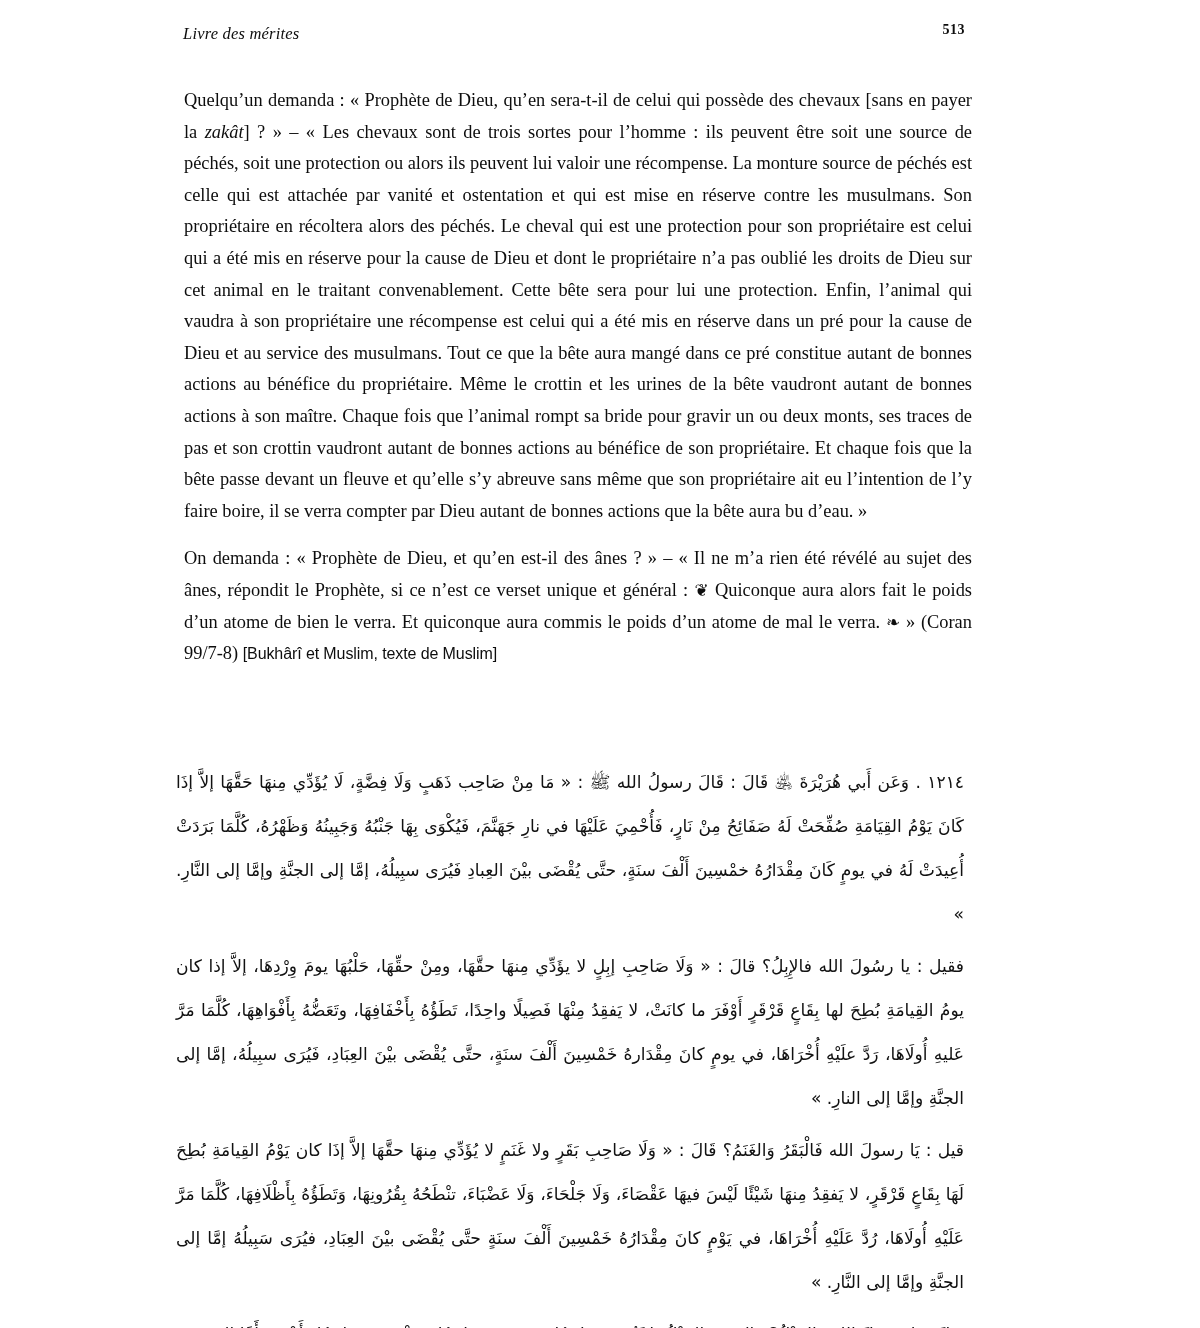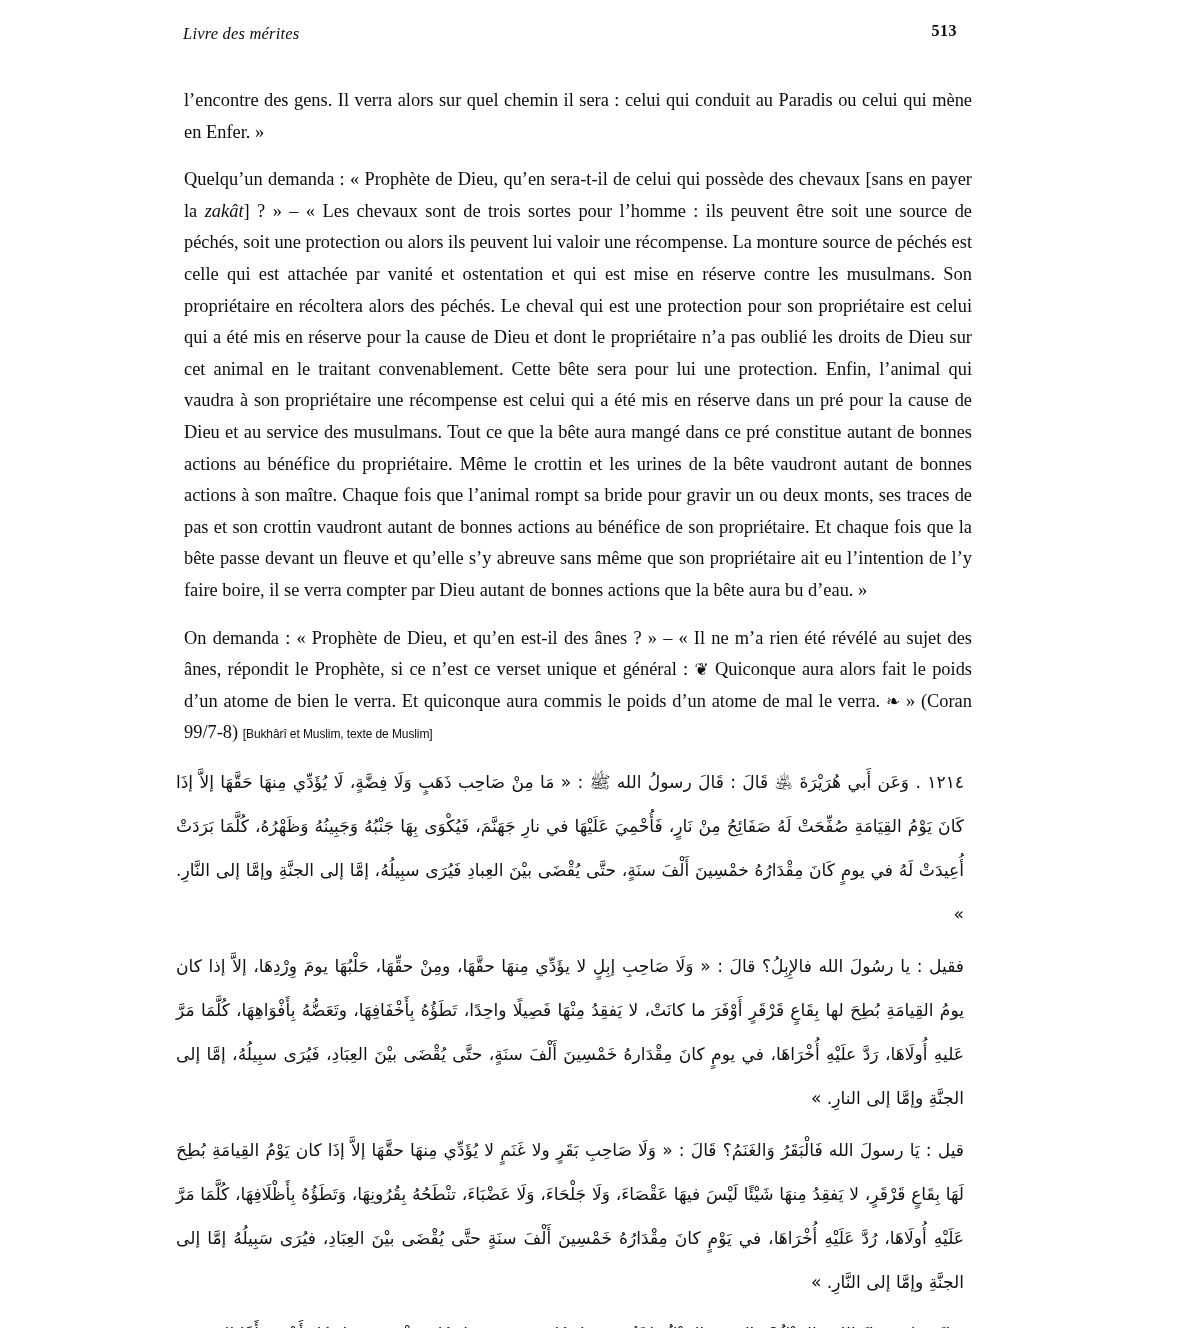--- a/index.html
+++ b/index.html
@@ -32,23 +32,23 @@
     position: absolute;
     left: 0;
     top: 0;
     font-style: italic;
     font-size: 16.5px;
     letter-spacing: .2px;
     white-space: nowrap;
   }
   .runhead .folio {
     position: absolute;
-    right: 16px;
+    right: 8px;
     top: -2px;
-    font-size: 16px;
+    font-size: 14px;
     font-weight: 600;
     letter-spacing: .5px;
   }
   
   .fr-block {
     position: absolute;
     left: 184px;
     top: 85px;
     width: 788px;
     font-size: 18.4px;
@@ -59,21 +59,21 @@
   .fr-block p {
     margin: 0;
     text-indent: 0;
   }
   .fr-block p + p {
     margin-top: 16px;
   }
   .it { font-style: italic; }
   .src {
     font-family: "Liberation Sans", sans-serif;
-    font-size: 12px;
+    font-size: 16px;
     letter-spacing: -0.1px;
   }
   .orn { font-size: 17px; }
   
   .ar-block {
     position: absolute;
     left: 176px;
     top: 760px;
     width: 800px;
     direction: rtl;
@@ -94,21 +94,20 @@
 
 <div class="page">
 
   <div class="runhead">
     <div class="title">Livre des mérites</div>
     <div class="folio">513</div>
   </div>
 
   <div class="fr-block">
 
-    <p>l’encontre des gens. Il verra alors sur quel chemin il sera : celui qui conduit au Paradis ou celui qui mène en Enfer.&nbsp;»</p>
 
     <p>Quelqu’un demanda : «&nbsp;Prophète de Dieu, qu’en sera-t-il de celui qui possède des chevaux [sans en payer la <span class="it">zakât</span>]&nbsp;?&nbsp;» – «&nbsp;Les chevaux sont de trois sortes pour l’homme : ils peuvent être soit une source de péchés, soit une protection ou alors ils peuvent lui valoir une récompense. La monture source de péchés est celle qui est attachée par vanité et ostentation et qui est mise en réserve contre les musulmans. Son propriétaire en récoltera alors des péchés. Le cheval qui est une protection pour son propriétaire est celui qui a été mis en réserve pour la cause de Dieu et dont le propriétaire n’a pas oublié les droits de Dieu sur cet animal en le traitant convenablement. Cette bête sera pour lui une protection. Enfin, l’animal qui vaudra à son propriétaire une récompense est celui qui a été mis en réserve dans un pré pour la cause de Dieu et au service des musulmans. Tout ce que la bête aura mangé dans ce pré constitue autant de bonnes actions au bénéfice du propriétaire. Même le crottin et les urines de la bête vaudront autant de bonnes actions à son maître. Chaque fois que l’animal rompt sa bride pour gravir un ou deux monts, ses traces de pas et son crottin vaudront autant de bonnes actions au bénéfice de son propriétaire. Et chaque fois que la bête passe devant un fleuve et qu’elle s’y abreuve sans même que son propriétaire ait eu l’intention de l’y faire boire, il se verra compter par Dieu autant de bonnes actions que la bête aura bu d’eau.&nbsp;»</p>
 
     <p>On demanda : «&nbsp;Prophète de Dieu, et qu’en est-il des ânes&nbsp;?&nbsp;» – «&nbsp;Il ne m’a rien été révélé au sujet des ânes, répondit le Prophète, si ce n’est ce verset unique et général : <span class="orn">❦</span> Quiconque aura alors fait le poids d’un atome de bien le verra. Et quiconque aura commis le poids d’un atome de mal le verra. <span class="orn">❧</span>&nbsp;» (Coran 99/7-8) <span class="src">[Bukhârî et Muslim, texte de Muslim]</span></p>
 
   </div>
 
   <div class="ar-block">
     <p class="tight">١٢١٤ . وَعَن أَبي هُرَيْرَةَ ﵁ قَالَ : قَالَ رسولُ الله ﷺ : « مَا مِنْ صَاحِب ذَهَبٍ وَلَا فِضَّةٍ، لَا يُؤَدِّي مِنهَا حَقَّهَا إلاَّ إذَا كَانَ يَوْمُ القِيَامَةِ صُفِّحَتْ لَهُ صَفَائِحُ مِنْ نَارٍ، فَأُحْمِيَ عَلَيْهَا في نارِ جَهَنَّمَ، فَيُكْوَى بِهَا جَنْبُهُ وَجَبِينُهُ وَظَهْرُهُ، كُلَّمَا بَرَدَتْ أُعِيدَتْ لَهُ في يومٍ كَانَ مِقْدَارُهُ خمْسِينَ أَلْفَ سنَةٍ، حتَّى يُقْضَى بيْنَ العِبادِ فَيُرَى سبِيلُهُ، إمَّا إلى الجنَّةِ وإمَّا إلى النَّارِ. »</p>
     <p class="tight">فقيل : يا رسُولَ الله فالإِبِلُ؟ قالَ : « وَلَا صَاحِبِ إبِلٍ لا يؤَدِّي مِنهَا حقَّهَا، ومِنْ حقِّهَا، حَلْبُهَا يومَ وِرْدِهَا، إلاَّ إذا كان يومُ القِيامَةِ بُطِحَ لها بِقَاعٍ قَرْقَرٍ أَوْفَرَ ما كانَتْ، لا يَفقِدُ مِنْهَا فَصِيلًا واحِدًا، تَطَؤُهُ بِأَخْفَافِهَا، وتَعَضُّهُ بِأَفْوَاهِهَا، كُلَّمَا مَرَّ عَليهِ أُولَاهَا، رَدَّ علَيْهِ أُخْرَاهَا، في يومٍ كانَ مِقْدَارهُ خَمْسِينَ أَلْفَ سنَةٍ، حتَّى يُقْضَى بيْنَ العِبَادِ، فَيُرَى سبِيلُهُ، إمَّا إلى الجنَّةِ وإمَّا إلى النارِ. »</p>

